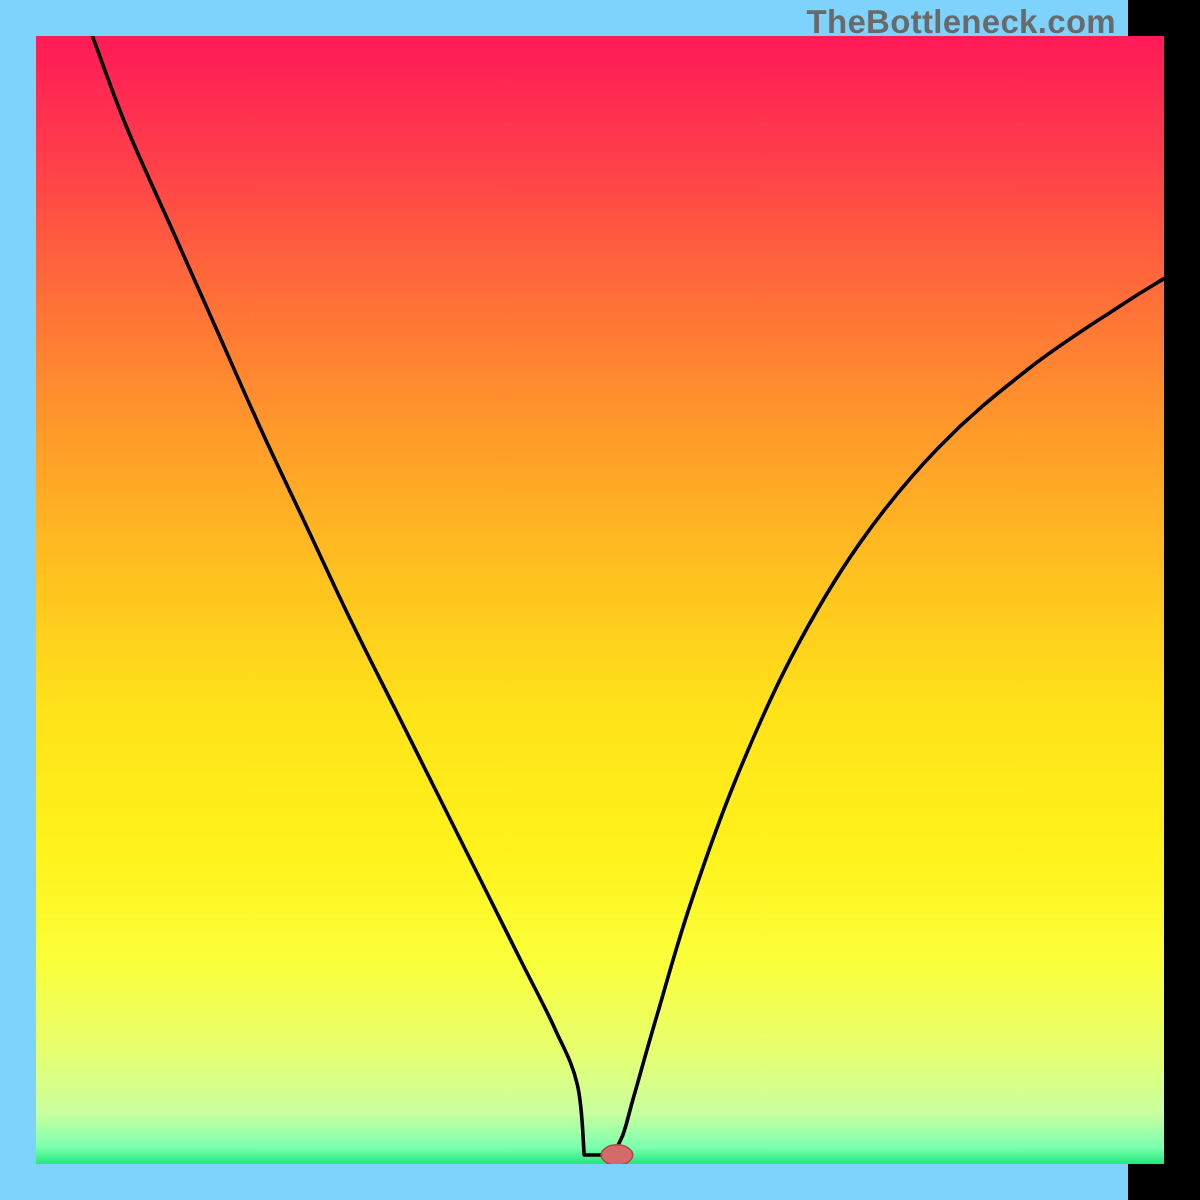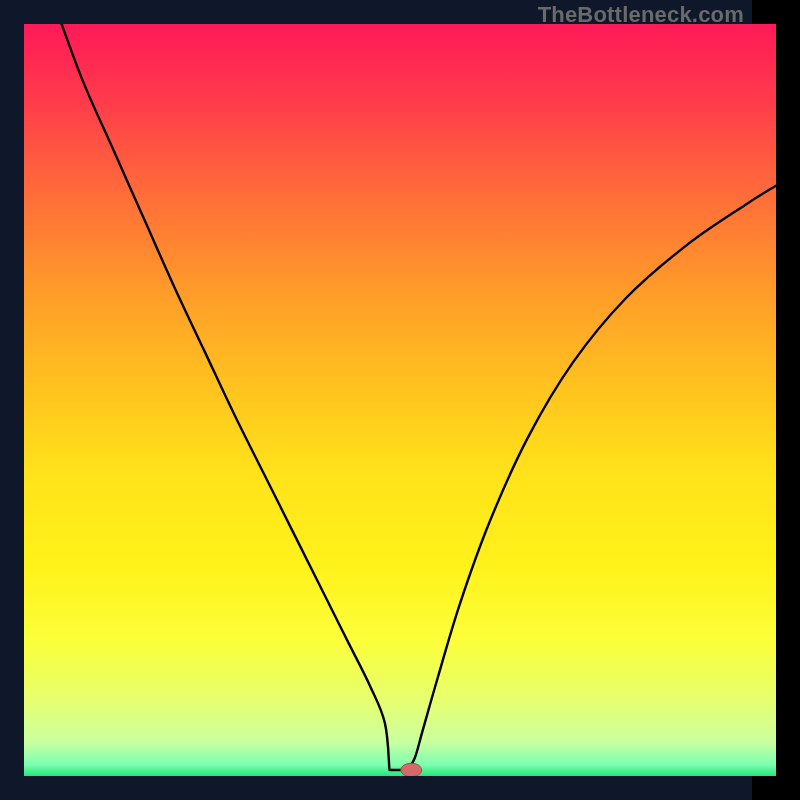--- a/index.html
+++ b/index.html
@@ -9,21 +9,21 @@
     height: 800px;
     background: #000;
     overflow: hidden;
   }
   .frame {
     position: absolute;
     left: 0;
     top: 0;
     width: 752px;
     height: 800px;
-    background: #0f172a;
+    background: #7dd3fc;
   }
   .plot-area {
     position: absolute;
     left: 24px;
     top: 24px;
     width: 752px;
     height: 752px;
     overflow: hidden;
   }
   .watermark {

